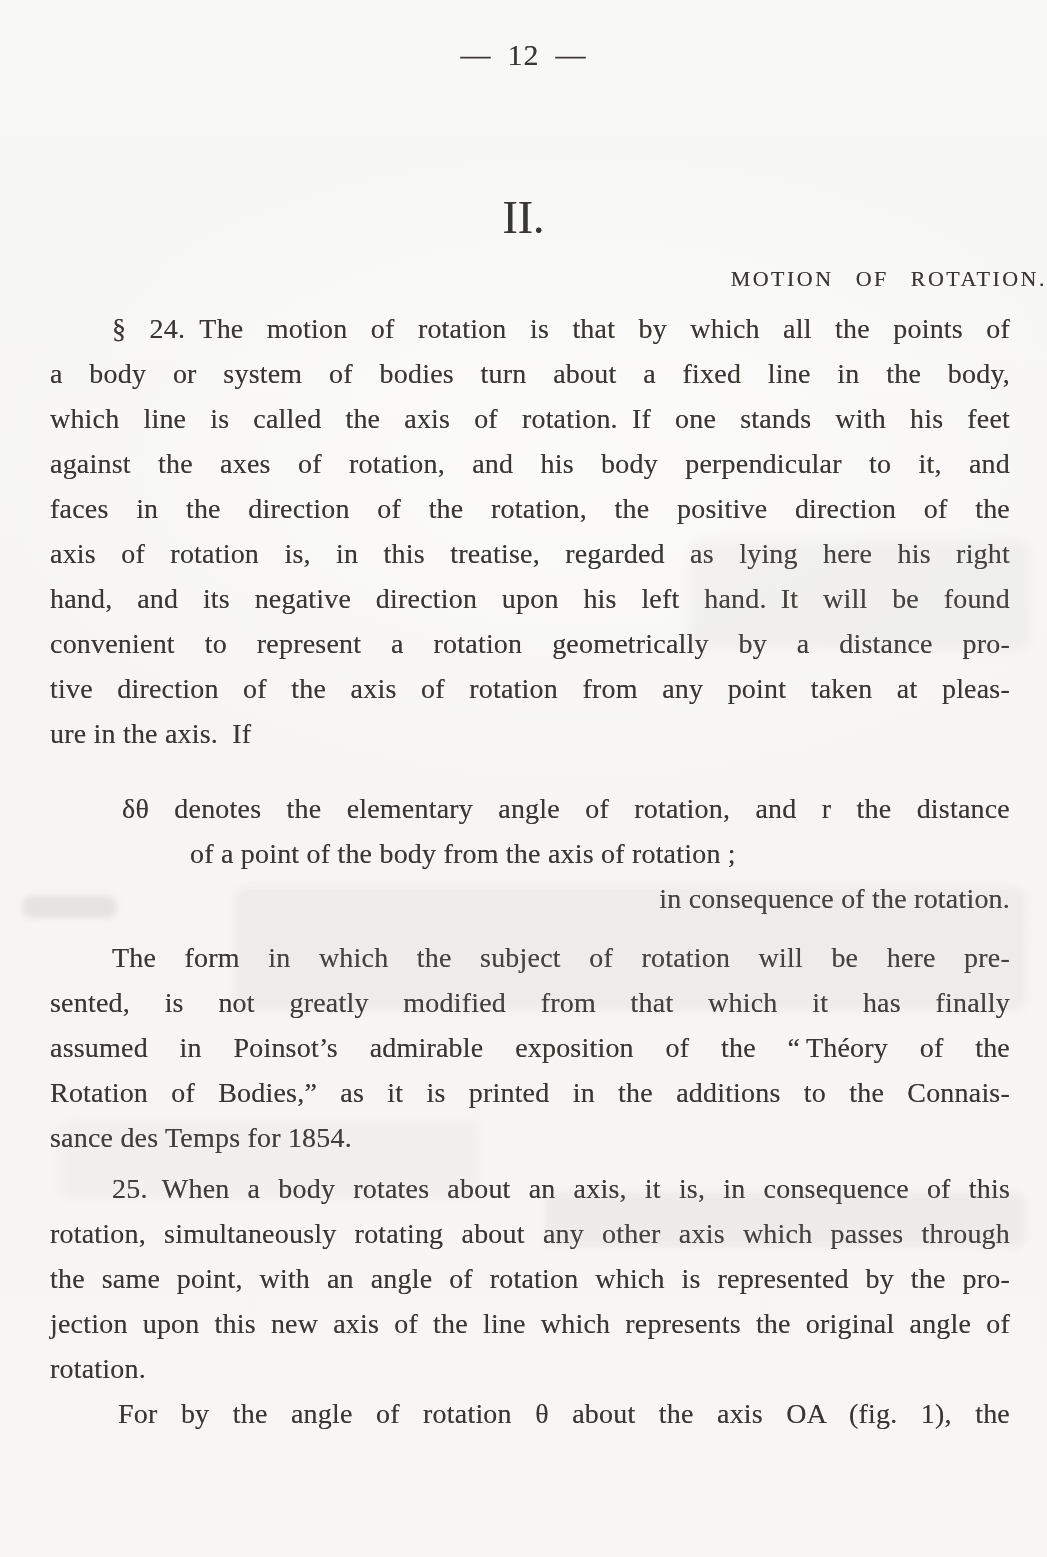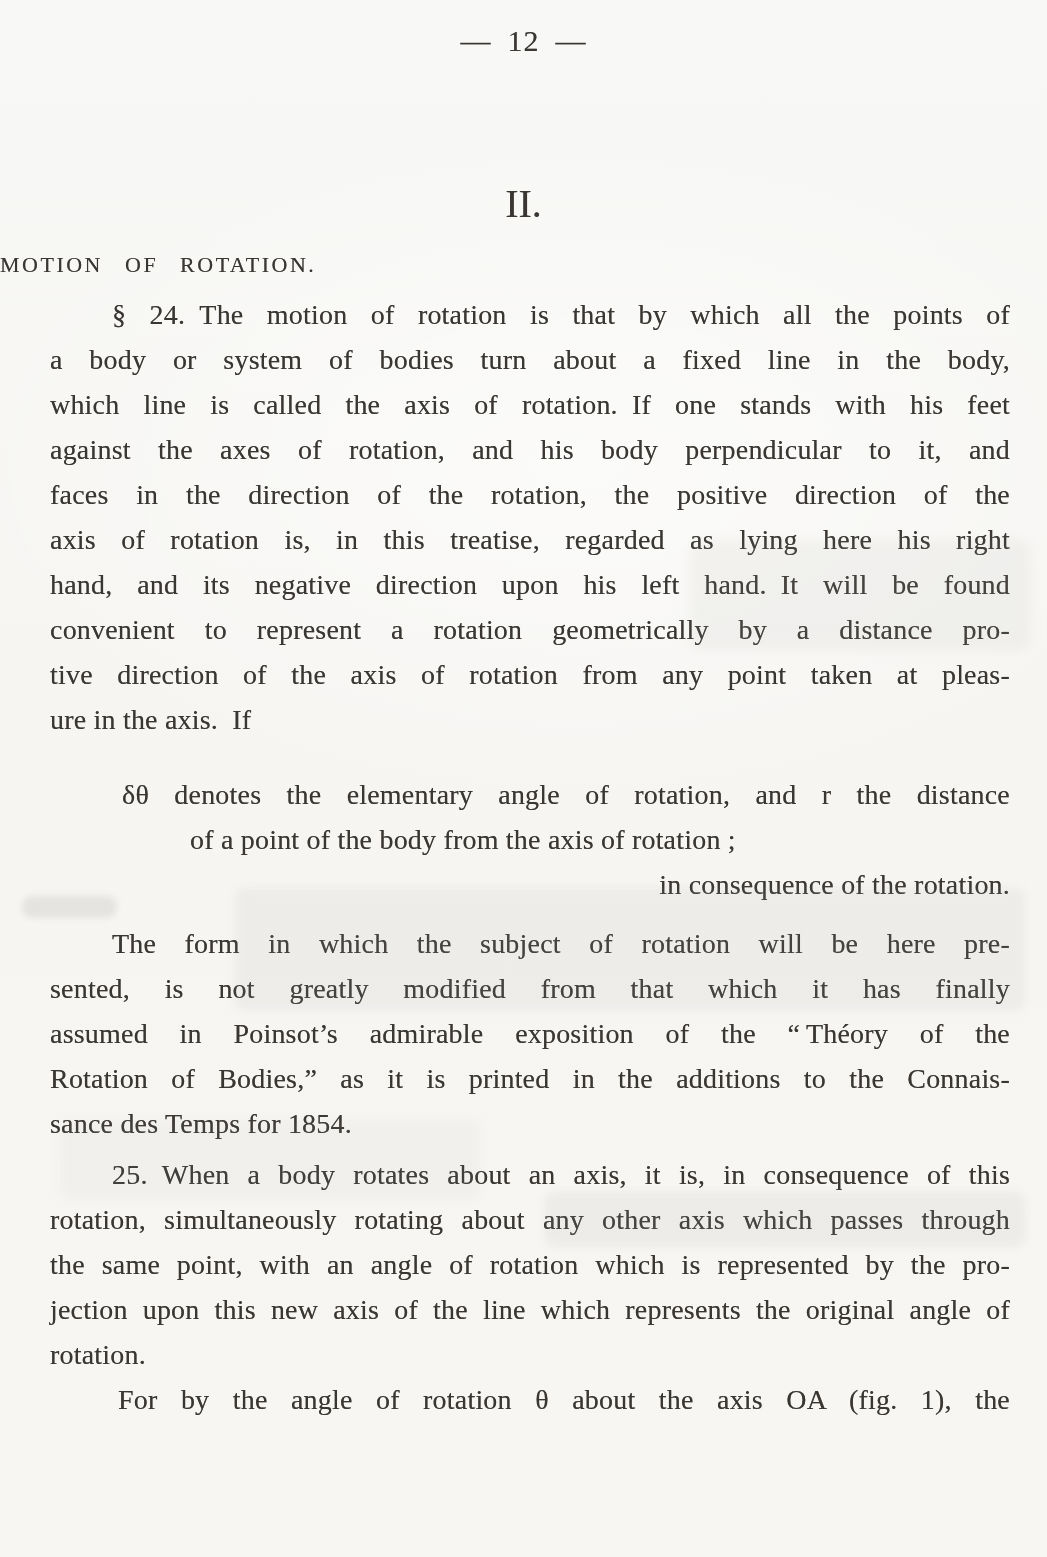--- a/index.html
+++ b/index.html
@@ -15,34 +15,34 @@
     background:
       radial-gradient(ellipse 900px 500px at 55% 30%, rgba(255,255,255,0.55), rgba(255,255,255,0) 70%),
       linear-gradient(180deg, #f8f8f6 0%, #f6f5f2 45%, #f7f6f3 100%);
     color: #3a3733;
   }
   .ink {
     color: #3a3733;
     text-shadow: 0 0 0.6px rgba(45,42,38,0.55);
   }
   .pageno {
-    margin: 0; padding-top: 24px;
+    margin: 0; padding-top: 38px;
     text-align: center;
     font-size: 30px; line-height: 34px;
     letter-spacing: 1px;
   }
   .sec-head {
     margin: 0; margin-top: 122px;
     text-align: center;
-    font-size: 40px; line-height: 48px;
+    font-size: 46px; line-height: 48px;
     font-weight: normal;
   }
   .sec-sub {
     margin: 0; margin-top: 24px;
-    text-align: left;
+    text-align: right;
     font-size: 22px; line-height: 26px;
     font-weight: normal;
     letter-spacing: 2.5px;
     word-spacing: 14px;
   }
   .body-text {
     margin-top: 14px;
     padding-left: 50px;
     padding-right: 37px;
     font-size: 28px;

